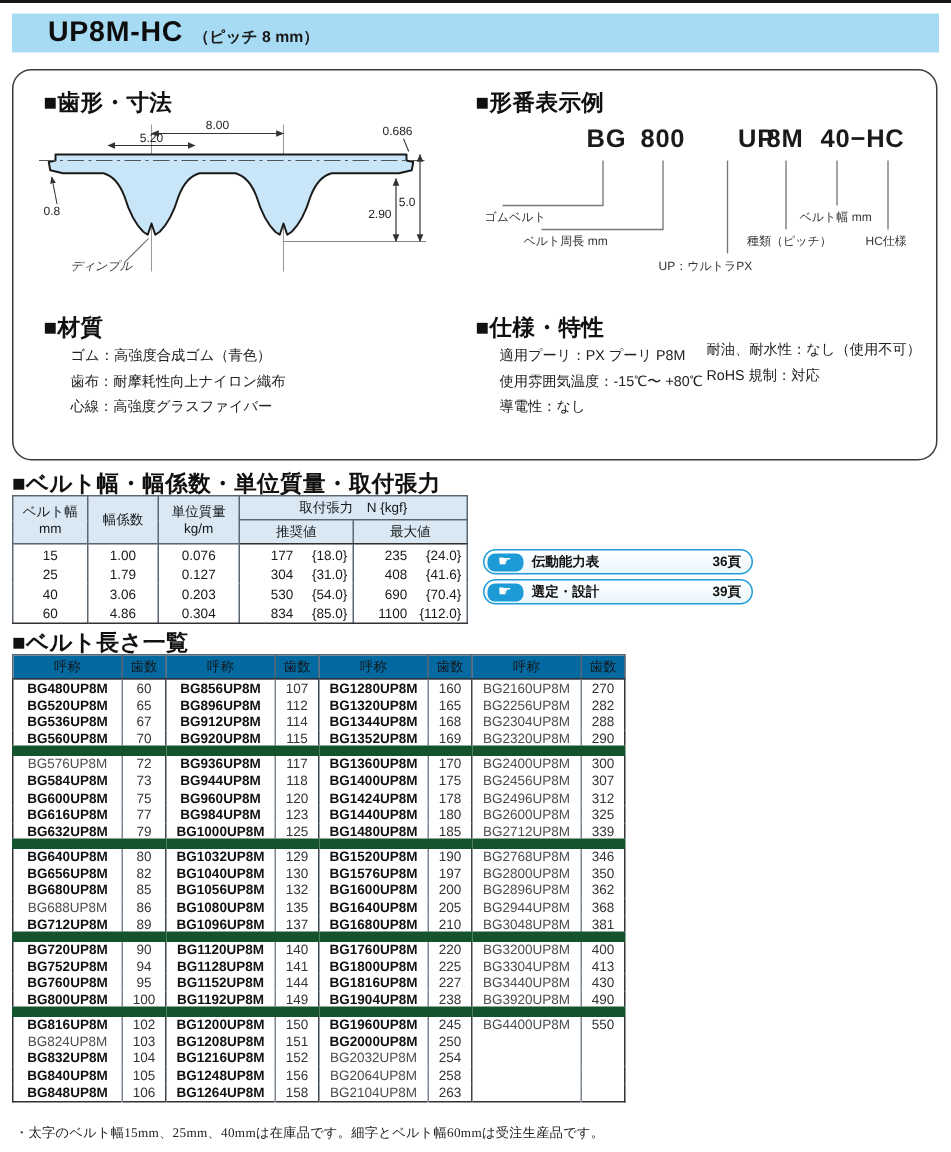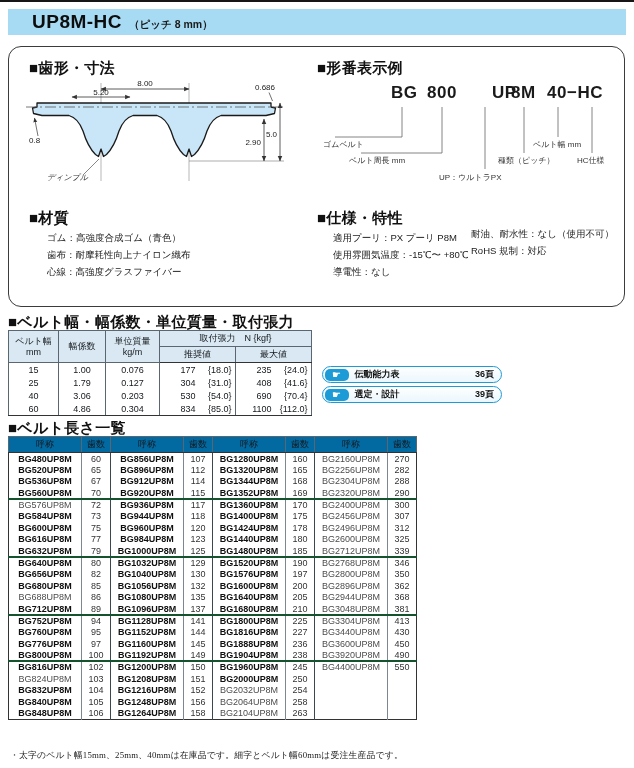--- a/index.html
+++ b/index.html
@@ -58,21 +58,21 @@
   .len-table th { background:#0369a1; font-size:9px; font-weight:normal; color:#14181c;
     border:1px solid #5a6670; border-bottom:1.4px solid #333; height:16px; }
   .len-table td { font-size:9px; height:11.6px; padding:0; border-left:1px solid #7c8791; white-space:nowrap; overflow:hidden; }
   .len-table th.hname, .len-table td.name { width:73px; }
   .len-table th.hteeth, .len-table td.teeth { width:29px; }
   .len-table td.name { text-align:center; border-left:1.4px solid #3c464e; }
   .len-table td.name.stock { font-weight:bold; color:#101010; }
   .len-table td.name.order { font-weight:normal; color:#4c4c4c; }
   .len-table td.teeth { text-align:center; color:#333; }
   .len-table tr td:first-child { border-left:none; }
-  .len-table tr.group-end td { border-bottom:2px solid #14532d; }
+  .len-table tr.group-end td { border-bottom:7px solid #14532d; }
 
   .footnote { position:absolute; left:10px; top:750px; font-family:"Liberation Serif", serif;
     font-size:8.8px; color:#222; letter-spacing:.2px; }
 
   svg text { font-family:"Liberation Sans", sans-serif; }
   .dim-text { font-size:8px; fill:#222; }
   .jp-label { font-size:8px; fill:#333; }
 </style>
 </head>
 <body>
@@ -399,48 +399,48 @@
         <td class="name stock">BG712UP8M</td>
         <td class="teeth">89</td>
         <td class="name stock">BG1096UP8M</td>
         <td class="teeth">137</td>
         <td class="name stock">BG1680UP8M</td>
         <td class="teeth">210</td>
         <td class="name order">BG3048UP8M</td>
         <td class="teeth">381</td>
       </tr>
       <tr>
+        <td class="name stock">BG720UP8M</td>
+        <td class="teeth">90</td>
+        <td class="name stock">BG1120UP8M</td>
+        <td class="teeth">140</td>
+        <td class="name stock">BG1760UP8M</td>
+        <td class="teeth">220</td>
+        <td class="name order">BG3200UP8M</td>
+        <td class="teeth">400</td>
+      </tr>
+      <tr>
         <td class="name stock">BG752UP8M</td>
         <td class="teeth">94</td>
         <td class="name stock">BG1128UP8M</td>
         <td class="teeth">141</td>
         <td class="name stock">BG1800UP8M</td>
         <td class="teeth">225</td>
         <td class="name order">BG3304UP8M</td>
         <td class="teeth">413</td>
       </tr>
       <tr>
         <td class="name stock">BG760UP8M</td>
         <td class="teeth">95</td>
         <td class="name stock">BG1152UP8M</td>
         <td class="teeth">144</td>
         <td class="name stock">BG1816UP8M</td>
         <td class="teeth">227</td>
         <td class="name order">BG3440UP8M</td>
         <td class="teeth">430</td>
-      </tr>
-      <tr>
-        <td class="name stock">BG776UP8M</td>
-        <td class="teeth">97</td>
-        <td class="name stock">BG1160UP8M</td>
-        <td class="teeth">145</td>
-        <td class="name stock">BG1888UP8M</td>
-        <td class="teeth">236</td>
-        <td class="name order">BG3600UP8M</td>
-        <td class="teeth">450</td>
       </tr>
       <tr class="group-end">
         <td class="name stock">BG800UP8M</td>
         <td class="teeth">100</td>
         <td class="name stock">BG1192UP8M</td>
         <td class="teeth">149</td>
         <td class="name stock">BG1904UP8M</td>
         <td class="teeth">238</td>
         <td class="name order">BG3920UP8M</td>
         <td class="teeth">490</td>

